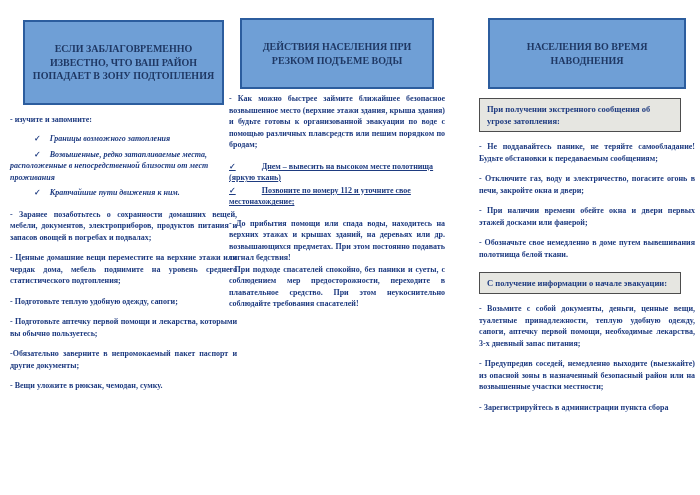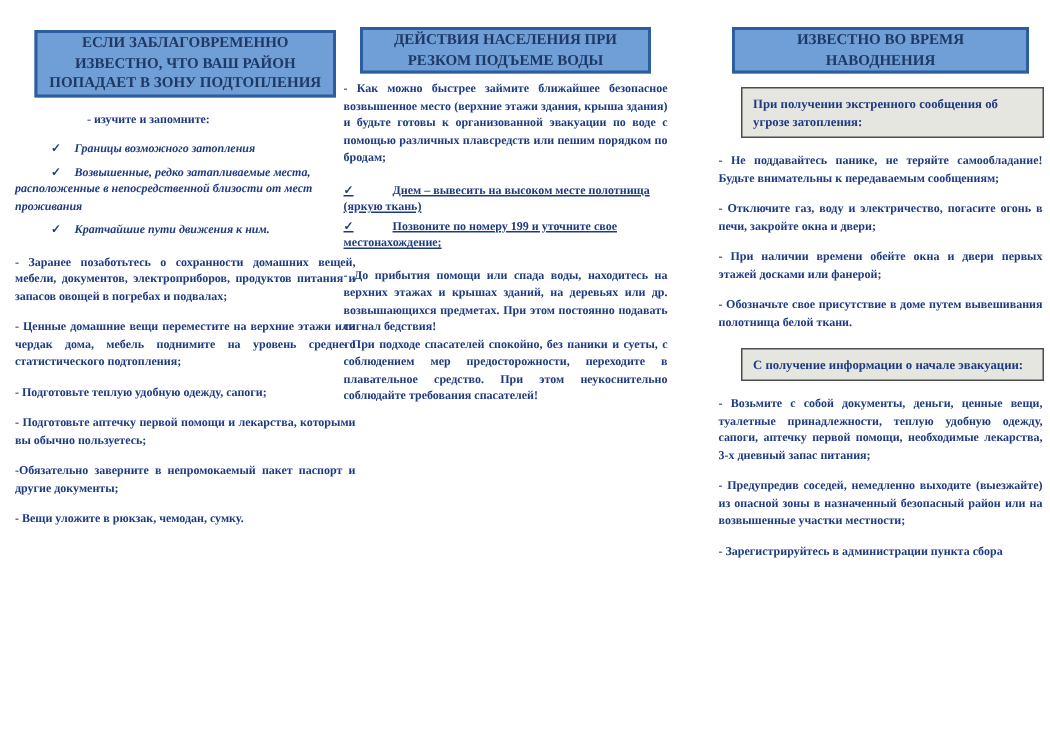--- a/index.html
+++ b/index.html
@@ -23,21 +23,21 @@
   .col-2{left:229px;width:216px;}
   .col-3{left:479px;width:216px;}
   .hdr{
     background:var(--header-bg);
     border:2px solid var(--header-border);
     color:var(--header-text);
     font-weight:bold;
     text-align:center;
     font-size:10px;
     line-height:13.5px;
-    padding:0 6px;
+    padding:20px 6px;
     margin:0 auto;
   }
   .col-1 .hdr{width:185px;margin-top:2px;}
   .col-2 .hdr{width:178px;}
   .col-3 .hdr{width:182px;}
   .body-txt{color:var(--body-text);font-weight:bold;font-size:8px;line-height:11.5px;text-align:justify;}
   p{margin:0 0 9px 0;}
   .intro{margin:9px 0 8px 0;}
   .chk{margin:0 0 4px 0;text-indent:24px;text-align:left;}
   .chk.italic{font-style:italic;}
@@ -50,26 +50,26 @@
   .col-2 .checks-block{margin:10px 0;}
   .subhdr{
     background:var(--subheader-bg);
     border:1.5px solid var(--subheader-border);
     color:var(--body-text);
     font-weight:bold;
     font-size:8.5px;
     line-height:12px;
     padding:4px 7px;
     text-align:left;
-    margin:0 0 9px 15px;
+    margin:0 0 9px 0;
     width:186px;
   }
   .col-3 .subhdr-1{margin-top:9px;}
   .col-3 .subhdr-2{margin-top:12px;}
-  .col-1 .intro-wrap{margin-top:6px;margin-left:48px;}
+  .col-1 .intro-wrap{margin-top:6px;}
   .checks-1{margin-bottom:10px;}
 </style>
 </head>
 <body>
 
 <div class="page">
 
   <div class="col col-1 body-txt">
     <div class="hdr">ЕСЛИ ЗАБЛАГОВРЕМЕННО ИЗВЕСТНО, ЧТО ВАШ РАЙОН ПОПАДАЕТ В ЗОНУ ПОДТОПЛЕНИЯ</div>
     <div class="intro-wrap">
@@ -86,32 +86,32 @@
     <p>- Подготовьте аптечку первой помощи и лекарства, которыми вы обычно пользуетесь;</p>
     <p>-Обязательно заверните в непромокаемый пакет паспорт и другие документы;</p>
     <p>- Вещи уложите в рюкзак, чемодан, сумку.</p>
   </div>
 
   <div class="col col-2 body-txt">
     <div class="hdr">ДЕЙСТВИЯ НАСЕЛЕНИЯ ПРИ РЕЗКОМ ПОДЪЕМЕ ВОДЫ</div>
     <p class="first group-top">- Как можно быстрее займите ближайшее безопасное возвышенное место (верхние этажи здания, крыша здания) и будьте готовы к организованной эвакуации по воде с помощью различных плавсредств или пешим порядком по бродам;</p>
     <div class="checks-block">
       <p class="chk-flush"><span class="tick">✓</span><span>Днем – вывесить на высоком месте полотнища (яркую ткань)</span></p>
-      <p class="chk-flush"><span class="tick">✓</span><span>Позвоните по номеру 199 и уточните свое местонахождение;</span></p>
+      <p class="chk-flush"><span class="tick">✓</span><span>Позвоните по номеру 112 и уточните свое местонахождение;</span></p>
     </div>
     <p class="tight">- До прибытия помощи или спада воды, находитесь на верхних этажах и крышах зданий, на деревьях или др. возвышающихся предметах. При этом постоянно подавать сигнал бедствия!</p>
     <p class="tight">- При подходе спасателей спокойно, без паники и суеты, с соблюдением мер предосторожности, переходите в плавательное средство. При этом неукоснительно соблюдайте требования спасателей!</p>
   </div>
 
   <div class="col col-3 body-txt">
-    <div class="hdr">ИЗВЕСТНО ВО ВРЕМЯ НАВОДНЕНИЯ</div>
+    <div class="hdr">НАСЕЛЕНИЯ ВО ВРЕМЯ НАВОДНЕНИЯ</div>
     <div class="subhdr subhdr-1">При получении экстренного сообщения об угрозе затопления:</div>
-    <p>- Не поддавайтесь панике, не теряйте самообладание! Будьте внимательны к передаваемым сообщениям;</p>
+    <p>- Не поддавайтесь панике, не теряйте самообладание! Будьте обстановки к передаваемым сообщениям;</p>
     <p>- Отключите газ, воду и электричество, погасите огонь в печи, закройте окна и двери;</p>
     <p>- При наличии времени обейте окна и двери первых этажей досками или фанерой;</p>
-    <p>- Обозначьте свое присутствие в доме путем вывешивания полотнища белой ткани.</p>
+    <p>- Обозначьте свое немедленно в доме путем вывешивания полотнища белой ткани.</p>
     <div class="subhdr subhdr-2">С получение информации о начале эвакуации:</div>
     <p>- Возьмите с собой документы, деньги, ценные вещи, туалетные принадлежности, теплую удобную одежду, сапоги, аптечку первой помощи, необходимые лекарства, 3-х дневный запас питания;</p>
     <p>- Предупредив соседей, немедленно выходите (выезжайте) из опасной зоны в назначенный безопасный район или на возвышенные участки местности;</p>
     <p>- Зарегистрируйтесь в администрации пункта сбора</p>
   </div>
 
 </div>
 
 </body></html>

